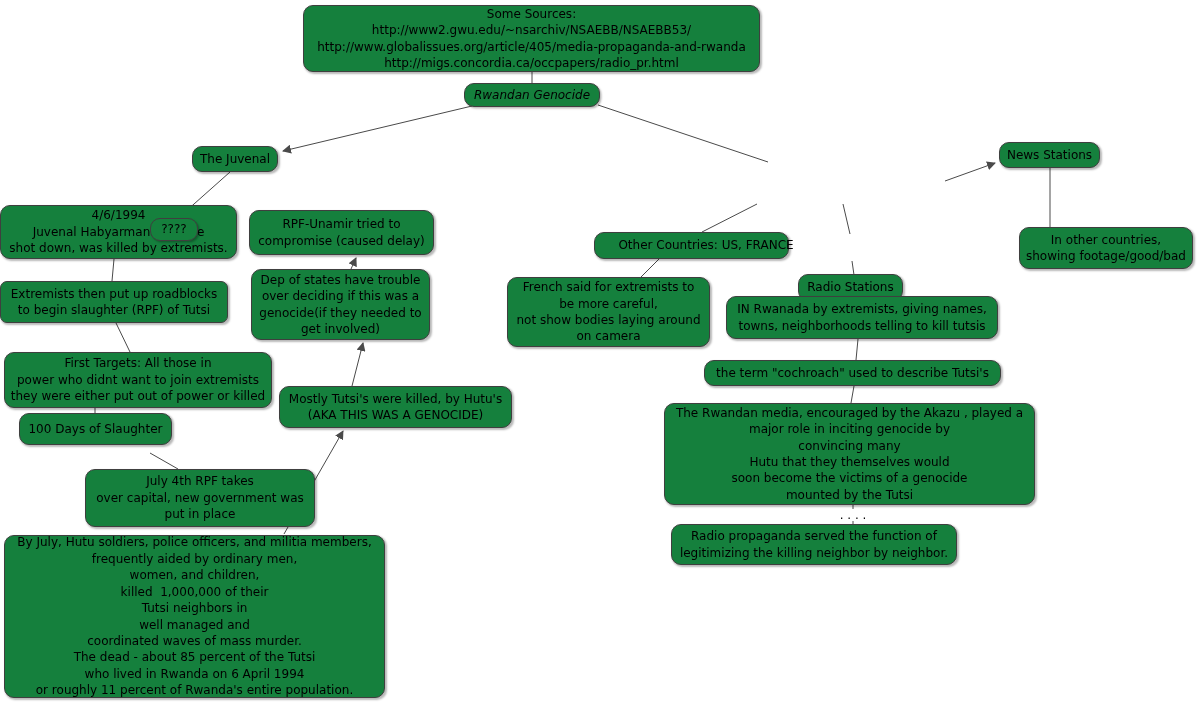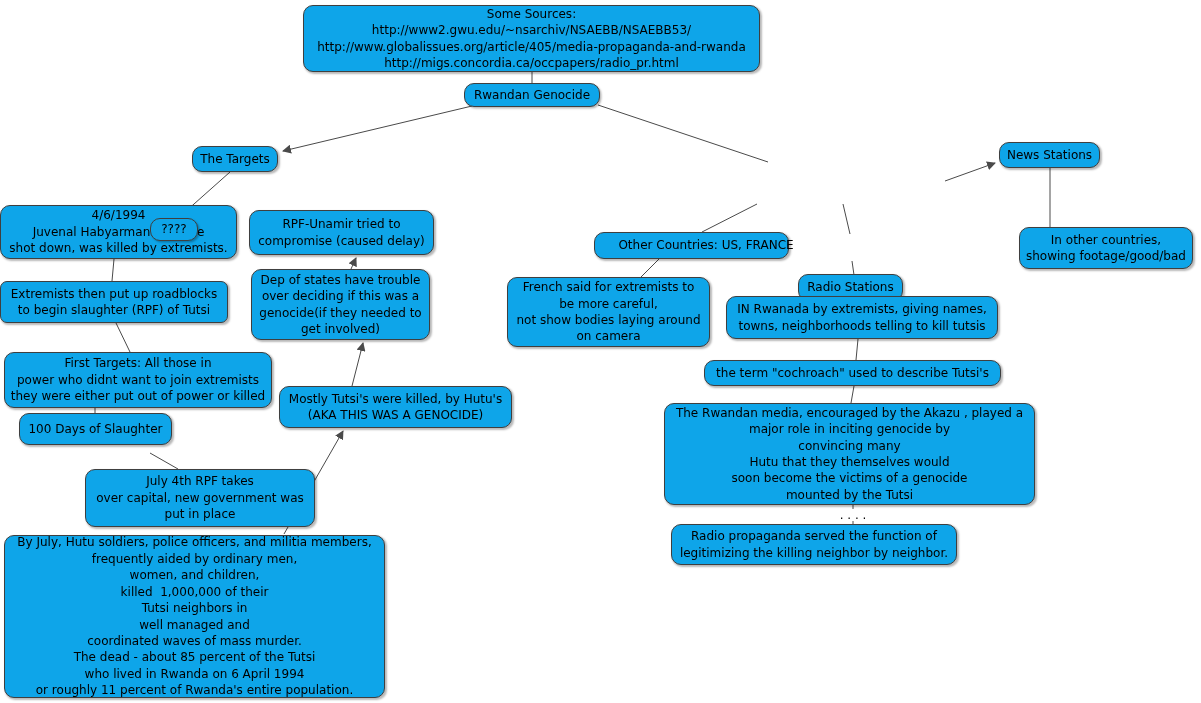--- a/index.html
+++ b/index.html
@@ -18,21 +18,21 @@
   #edges-svg {
     position: absolute;
     left: 0;
     top: 0;
     width: 1201px;
     height: 703px;
   }
   .node {
     position: absolute;
     box-sizing: border-box;
-    background: #0ea5e9;
+    background: #15803d;
     border: 1px solid #3f3f3f;
     border-radius: 10px;
     box-shadow: 1.5px 1.5px 2px rgba(0,0,0,0.28);
     display: flex;
     align-items: center;
     justify-content: center;
     text-align: center;
     white-space: pre;
     font-size: 12px;
     line-height: 16.4px;
@@ -81,22 +81,22 @@
       <line x1="858" y1="339" x2="856" y2="360" stroke="#4a4a4a" stroke-width="1"></line>
       <line x1="854" y1="386" x2="851" y2="403" stroke="#4a4a4a" stroke-width="1"></line>
       <line x1="853" y1="505" x2="853" y2="524" stroke="#4a4a4a" stroke-width="1"></line>
     </svg>
 
 <span class="edge-label" style="left: 853px; top: 514.5px;">. . . .</span>
     <div class="node" style="left: 303px; top: 5px; width: 457px; height: 67px;">Some Sources:
 http://www2.gwu.edu/~nsarchiv/NSAEBB/NSAEBB53/
 http://www.globalissues.org/article/405/media-propaganda-and-rwanda
 http://migs.concordia.ca/occpapers/radio_pr.html</div>
-    <div class="node" style="left: 464px; top: 83px; width: 136px; height: 24px;">Rwandan Genocide</div>
-    <div class="node" style="left: 192px; top: 146px; width: 86px; height: 26px;">The Targets</div>
+    <div class="node" style="left: 464px; top: 83px; width: 136px; height: 24px; font-style: italic;">Rwandan Genocide</div>
+    <div class="node" style="left: 192px; top: 146px; width: 86px; height: 26px;">The Juvenal</div>
     <div class="node" style="left: 999px; top: 142px; width: 101px; height: 26px;">News Stations</div>
     <div class="node" style="left: 0px; top: 205px; width: 237px; height: 54px;">4/6/1994
 Juvenal Habyarmana's plane
 shot down, was killed by extremists.</div>
     <div class="node" style="left: 150px; top: 218px; width: 48px; height: 23px;">????</div>
     <div class="node" style="left: 249px; top: 210px; width: 185px; height: 45px;">RPF-Unamir tried to
 compromise (caused delay)</div>
     <div class="node" style="left: 594px; top: 232px; width: 195px; height: 27px; padding-left: 33px;">Other Countries: US, FRANCE</div>
     <div class="node" style="left: 798px; top: 234px; width: 105px; height: 27px; margin-top: 40px;">Radio Stations</div>
     <div class="node" style="left: 1019px; top: 227px; width: 174px; height: 42px;">In other countries,

